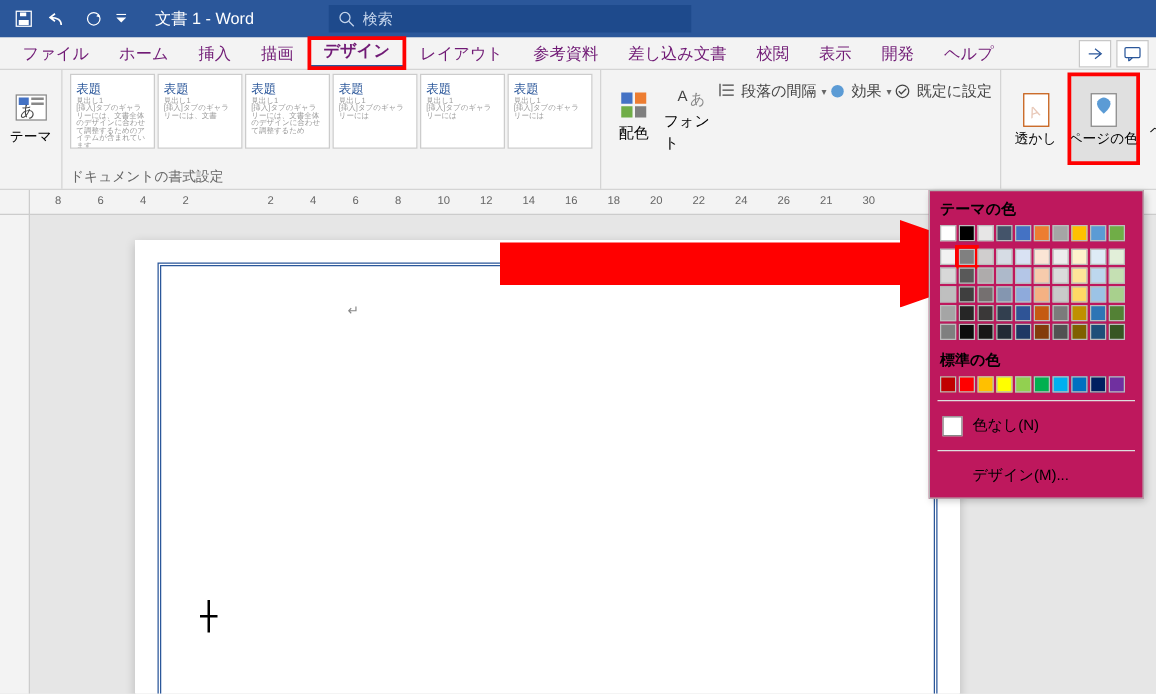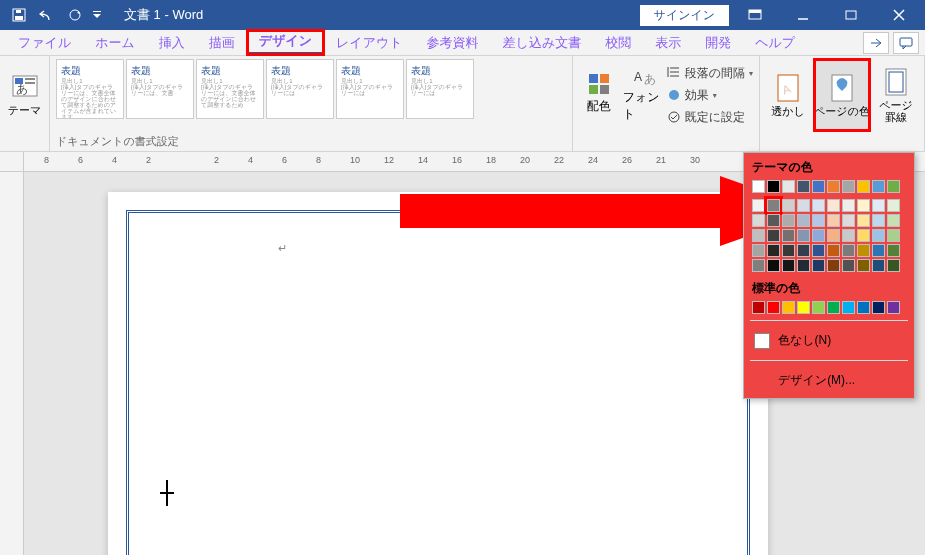--- a/index.html
+++ b/index.html
@@ -10,21 +10,21 @@
 .tb-left{display:flex;align-items:center;gap:2px;padding-left:6px;}
 .tb-btn{width:26px;height:26px;display:flex;align-items:center;justify-content:center;color:#fff;}
 .tb-title{flex:0 0 auto;margin-left:20px;font-size:13px;}
 .tb-search{margin-left:60px;display:flex;align-items:center;background:#1e4a8c;height:22px;width:290px;padding:0 8px;gap:6px;color:#c5d5ec;}
 .tb-right{margin-left:auto;display:flex;align-items:center;gap:4px;padding-right:4px;}
 .signin{background:#fff;color:#2b579a;padding:2px 14px;font-size:12px;}
 .win-btn{width:44px;height:30px;display:flex;align-items:center;justify-content:center;color:#fff;}
 
 
 .tabs{height:26px;background:#f3f3f3;border-bottom:1px solid #d4d4d4;display:flex;align-items:stretch;padding-left:6px;}
-.tab{padding:0 12px;display:flex;align-items:center;color:#8b5cf6;font-size:13px;cursor:pointer;}
+.tab{padding:0 12px;display:flex;align-items:center;color:#701a75;font-size:13px;cursor:pointer;}
 .tab.active{border-bottom:3px solid #2b579a;font-weight:600;}
 .tab-highlight{outline:3px solid #ff0000;outline-offset:-2px;}
 .tabs-right{margin-left:auto;display:flex;align-items:center;gap:4px;padding-right:6px;}
 .tabs-right .ico{width:26px;height:22px;border:1px solid #c8c8c8;display:flex;align-items:center;justify-content:center;color:#2b579a;background:#fff;}
 
 
 .ribbon{height:96px;background:#f3f3f3;border-bottom:1px solid #d4d4d4;display:flex;}
 .rgroup{border-right:1px solid #d4d4d4;display:flex;flex-direction:column;padding:3px 6px 0 6px;}
 .rgroup-body{flex:1;display:flex;align-items:flex-start;gap:4px;}
 .rgroup-label{text-align:left;font-size:11px;color:#666;padding:2px 0;}
@@ -48,21 +48,21 @@
 .hruler span{position:absolute;top:3px;font-size:9px;color:#666;}
 .corner{width:24px;height:20px;background:#f3f3f3;border-right:1px solid #ccc;border-bottom:1px solid #ccc;}
 .docarea{position:absolute;left:24px;top:20px;right:0;bottom:0;overflow:hidden;background:#e6e6e6;}
 .page{position:absolute;left:60px;top:20px;width:660px;height:800px;background:#fff;box-shadow:0 2px 8px rgba(0,0,0,.2);}
 .page-border{position:absolute;inset:18px;border:3px double #2b579a;}
 .cursor{position:absolute;left:160px;top:328px;width:14px;height:26px;}
 .cursor::before{content:"";position:absolute;left:6px;top:0;width:2px;height:26px;background:#000;}
 .cursor::after{content:"";position:absolute;left:0;top:12px;width:14px;height:2px;background:#000;}
 
 
-.popup{position:absolute;right:10px;top:152px;width:172px;background:#ef4444;border:1px solid #b5b5b5;box-shadow:2px 2px 6px rgba(0,0,0,.25);padding:6px 8px 4px 8px;z-index:10;}
+.popup{position:absolute;right:10px;top:152px;width:172px;background:#be185d;border:1px solid #b5b5b5;box-shadow:2px 2px 6px rgba(0,0,0,.25);padding:6px 8px 4px 8px;z-index:10;}
 .popup h4{font-size:12px;font-weight:600;margin-bottom:4px;}
 .swatch-row{display:flex;gap:2px;margin-bottom:2px;}
 .swatch{width:13px;height:13px;border:1px solid #bdbdbd;}
 .swatch.sel{outline:3px solid #ff0000;outline-offset:0;}
 .popup hr{border:none;border-top:1px solid #ddd;margin:6px -2px;}
 .popup .menuitem{display:flex;align-items:center;gap:8px;padding:5px 2px;font-size:12px;}
 .nocolor-sw{width:16px;height:16px;border:1px solid #888;background:#fff;}
 
 
 .arrow{position:absolute;left:400px;top:176px;width:420px;height:70px;z-index:9;pointer-events:none;}
@@ -93,44 +93,26 @@
         </svg>
       </div>
     <div class="tb-btn" style="width:14px">
         <svg width="8" height="8" viewBox="0 0 8 8">
           <rect x="0" y="0" width="8" height="1" fill="#fff"></rect>
           <path d="M0 3 L4 7 L8 3" fill="#fff"></path>
         </svg>
       </div>
   </div>
   <div class="tb-title">文書 1 - Word</div>
-  <div class="tb-right">
-    <div class="signin">サインイン</div>
-    <div class="win-btn">
-        <svg width="14" height="12" viewBox="0 0 14 12">
-          <rect x="1" y="1" width="12" height="9" fill="none" stroke="#fff"></rect>
-          <rect x="1" y="1" width="12" height="3" fill="#fff"></rect>
-        </svg>
-      </div>
-    <div class="win-btn">
-        <svg width="12" height="12">
-          <line x1="1" y1="10" x2="11" y2="10" stroke="#fff" stroke-width="1.5"></line>
-        </svg>
-      </div>
-    <div class="win-btn">
-        <svg width="12" height="12">
-          <rect x="1" y="2" width="10" height="8" fill="none" stroke="#fff"></rect>
-        </svg>
-      </div>
-    <div class="win-btn">
-        <svg width="12" height="12">
-          <line x1="1" y1="1" x2="11" y2="11" stroke="#fff" stroke-width="1.5"></line>
-          <line x1="11" y1="1" x2="1" y2="11" stroke="#fff" stroke-width="1.5"></line>
-        </svg>
-      </div>
+  <div class="tb-search">
+    <svg width="13" height="13" viewBox="0 0 13 13">
+        <circle cx="5" cy="5" r="4" fill="none" stroke="#c5d5ec"></circle>
+        <line x1="8" y1="8" x2="12" y2="12" stroke="#c5d5ec"></line>
+      </svg>
+    <span>検索</span>
   </div>
 </div>
 
 <div class="tabs">
   <div class="tab">ファイル</div>
   <div class="tab">ホーム</div>
   <div class="tab">挿入</div>
   <div class="tab">描画</div>
   <div class="tab active tab-highlight">デザイン</div>
   <div class="tab">レイアウト</div>
@@ -215,21 +197,21 @@
           </svg>
         <span class="lbl">配色</span>
       </div>
       <div class="colors-btn">
         <svg width="24" height="24" viewBox="0 0 24 24">
             <text x="3" y="18" font-size="16" fill="#444">A</text>
             <text x="13" y="20" font-size="10" fill="#888">あ</text>
           </svg>
         <span class="lbl">フォント</span>
       </div>
-      <div style="display:flex;flex-direction:column;gap:2px;padding-top:4px">
+      <div style="display:flex;flex-direction:row;gap:2px;padding-top:4px">
         <div class="small-row">
             <span class="sqicon">
               <svg width="14" height="14" viewBox="0 0 14 14">
                 <line x1="3" y1="2" x2="12" y2="2" stroke="#444"></line>
                 <line x1="3" y1="6" x2="12" y2="6" stroke="#444"></line>
                 <line x1="3" y1="10" x2="12" y2="10" stroke="#444"></line>
                 <path d="M1 1 L1 11" stroke="#444"></path>
               </svg>
             </span>
             <span>段落の間隔</span>

